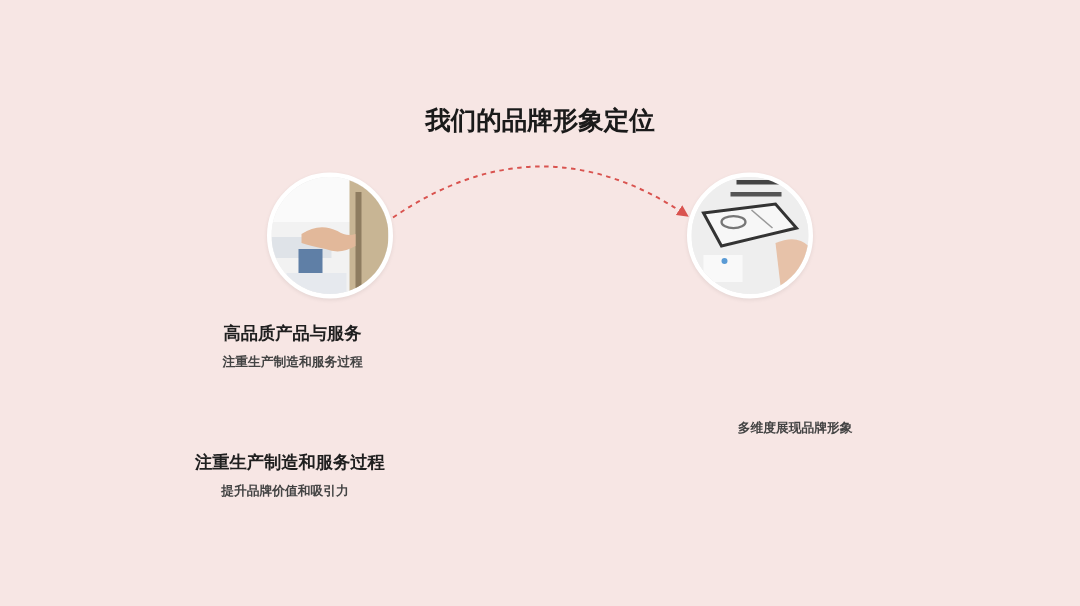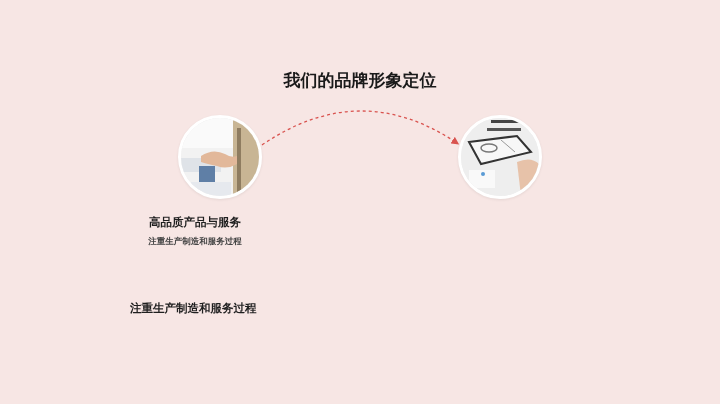--- a/index.html
+++ b/index.html
@@ -87,15 +87,17 @@
       <rect x="8" y="52" width="26" height="18" fill="#f9f9f9"></rect>
       <circle cx="22" cy="56" r="2" fill="#5a9bd5"></circle>
       <path d="M56,44 Q70,38 78,46 L78,78 L60,78 Z" fill="#e7c2a9"></path>
     </svg>
   </div>
 
   <div class="item-title t1">高品质产品与服务</div>
   <div class="item-desc d1">注重生产制造和服务过程</div>
 
   <div class="item-title t2">注重生产制造和服务过程</div>
+  <div class="item-desc d2">提升品牌价值和吸引力</div>
 
+  <div class="item-desc d3">多维度展现品牌形象</div>
 
 </div>
 
 </body></html>

